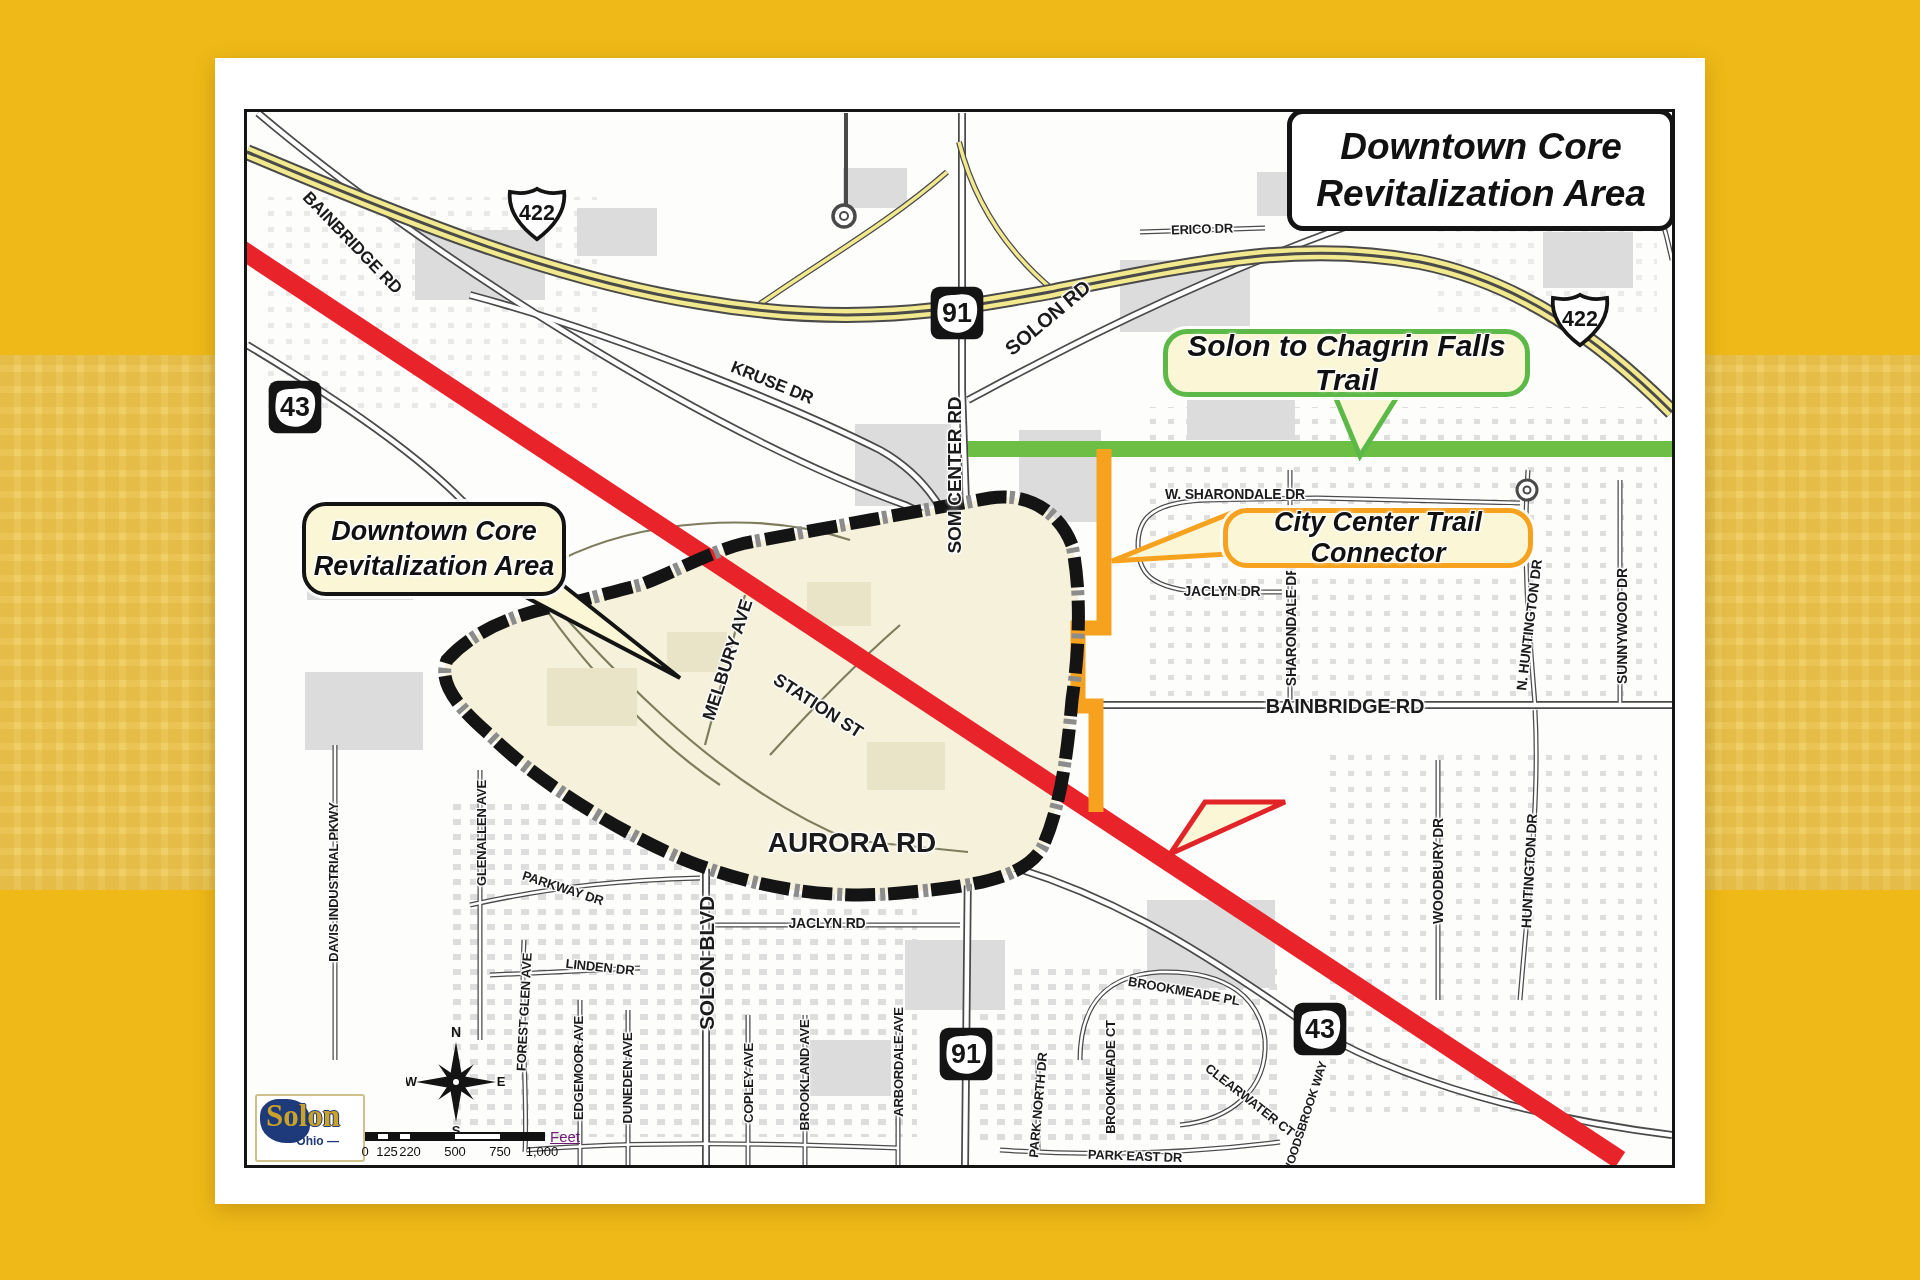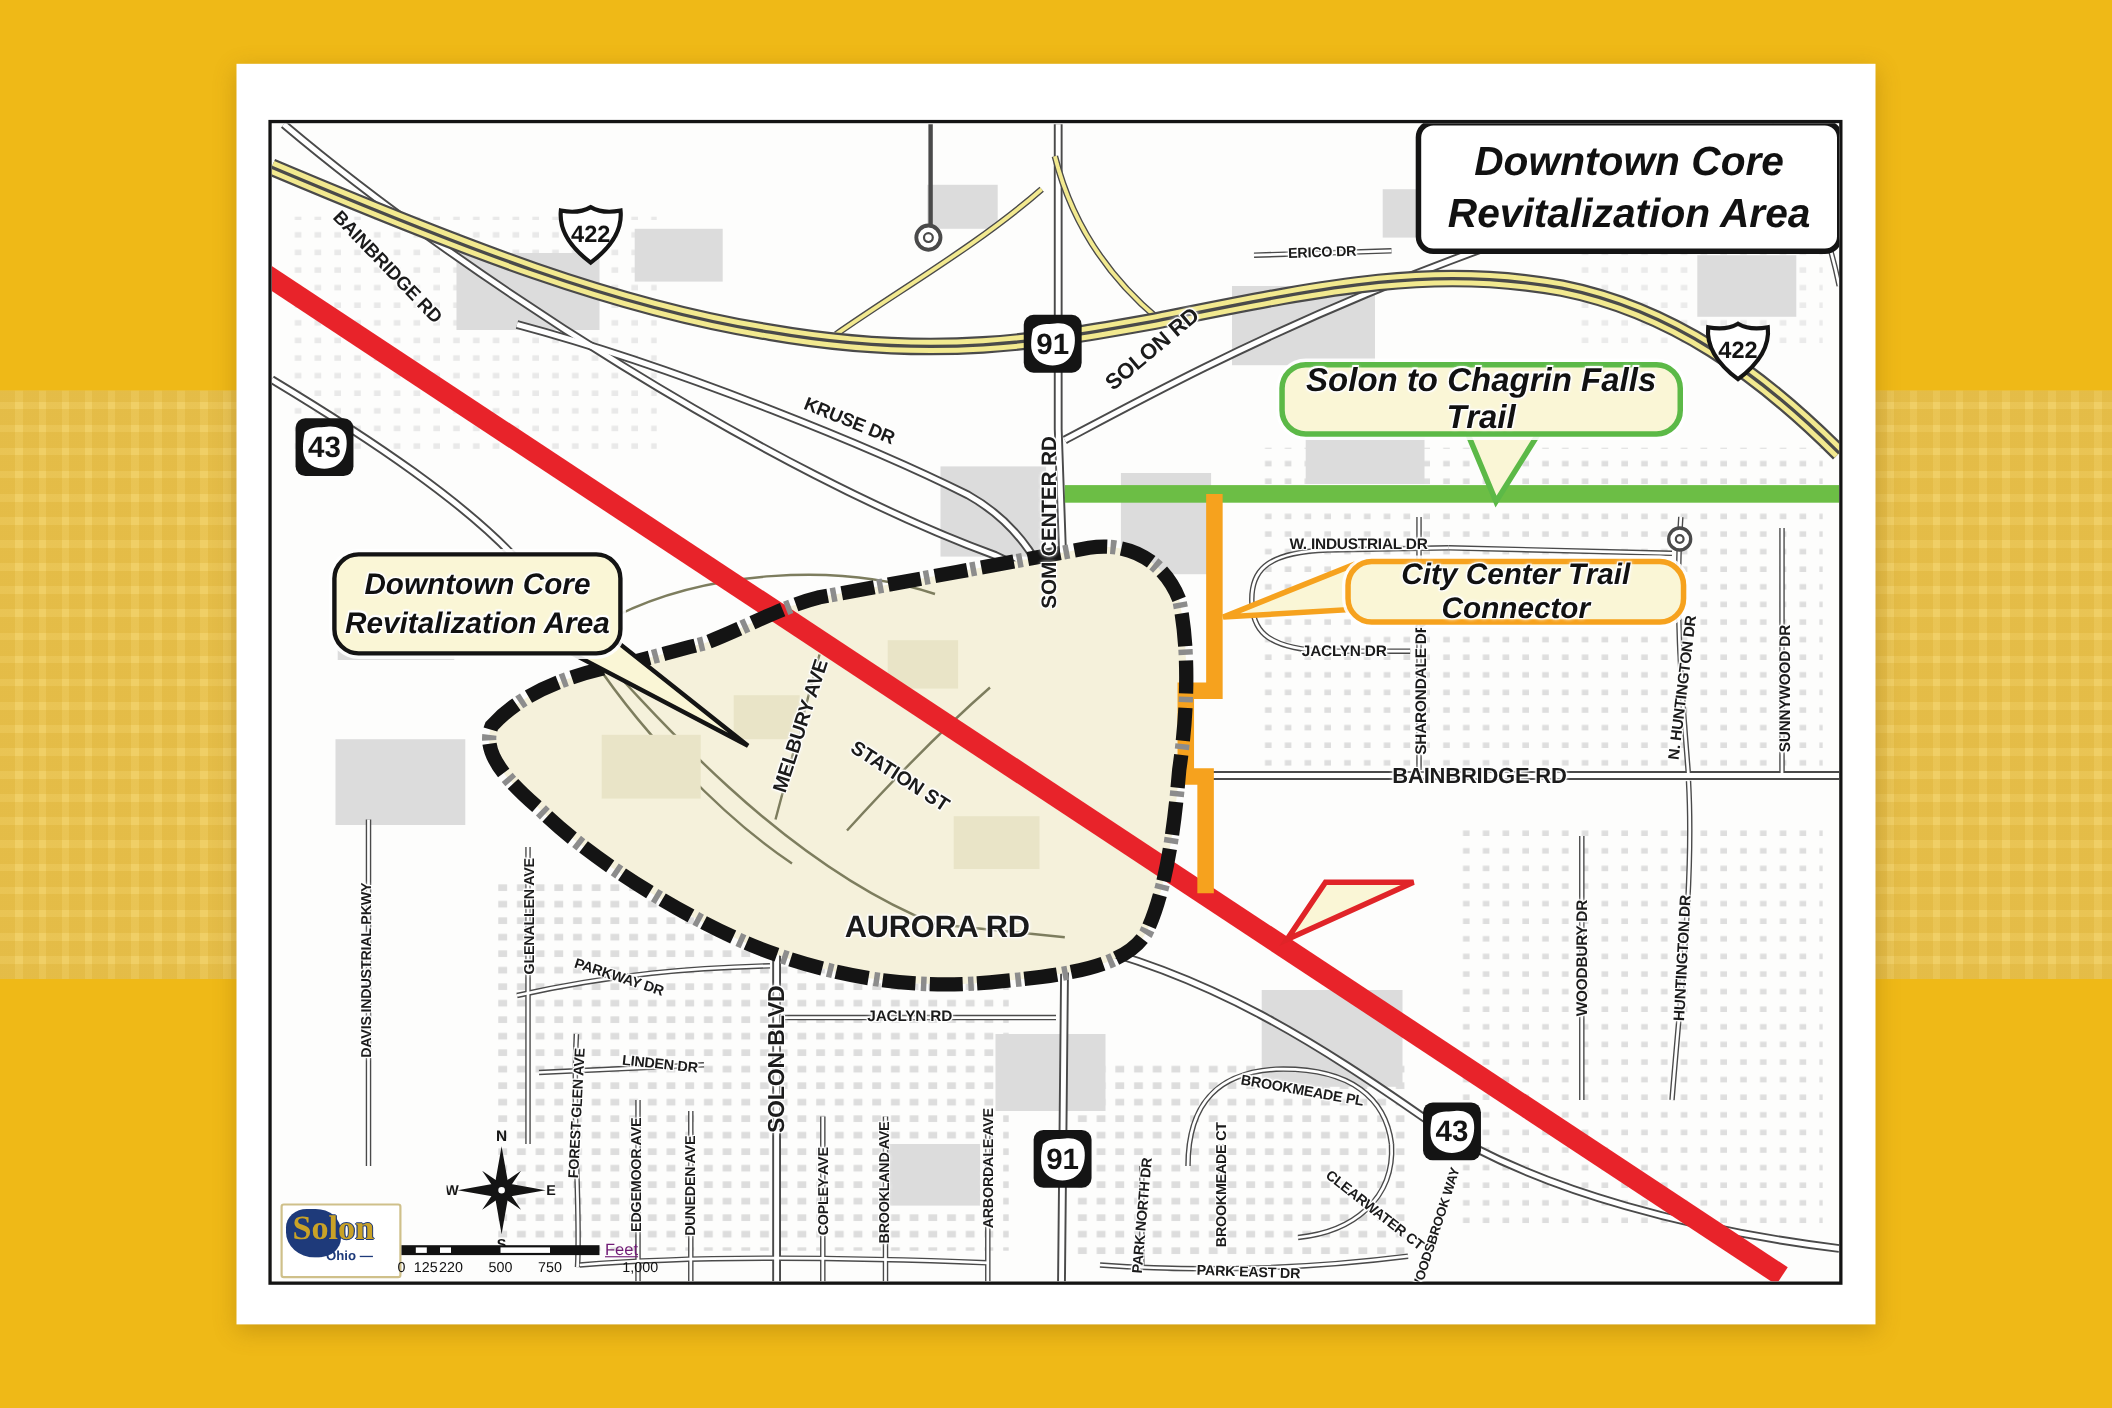--- a/index.html
+++ b/index.html
@@ -256,21 +256,21 @@
         <use href="#blob" fill="none" stroke="#141414" stroke-width="13" stroke-dasharray="30 13"></use>
         <use href="#blob" fill="none" stroke="#8c8c8c" stroke-width="13" stroke-dasharray="5 38" stroke-dashoffset="-33"></use>
       </svg>
 
       <div id="street-layer">
           <div class="street-label halo" style="left: 105px; top: 131px; font-size: 17px; transform: translate(-50%, -50%) rotate(46deg);">BAINBRIDGE RD</div>
           <div class="street-label halo" style="left: 525px; top: 271px; font-size: 17px; transform: translate(-50%, -50%) rotate(22deg);">KRUSE DR</div>
           <div class="street-label halo" style="left: 801px; top: 206px; font-size: 20px; transform: translate(-50%, -50%) rotate(-40deg);">SOLON RD</div>
           <div class="street-label halo" style="left: 708px; top: 363px; font-size: 19px; transform: translate(-50%, -50%) rotate(-90deg);">SOM CENTER RD</div>
           <div class="street-label halo" style="left: 955px; top: 117px; font-size: 13px; transform: translate(-50%, -50%) rotate(-2deg);">ERICO DR</div>
-          <div class="street-label halo" style="left: 988px; top: 382px; font-size: 14px; transform: translate(-50%, -50%) rotate(0deg);">W. INDUSTRIAL DR</div>
+          <div class="street-label halo" style="left: 988px; top: 382px; font-size: 14px; transform: translate(-50%, -50%) rotate(0deg);">W. SHARONDALE DR</div>
           <div class="street-label halo" style="left: 975px; top: 479px; font-size: 14px; transform: translate(-50%, -50%) rotate(0deg);">JACLYN DR</div>
           <div class="street-label halo" style="left: 1044px; top: 514px; font-size: 14px; transform: translate(-50%, -50%) rotate(-90deg);">SHARONDALE DR</div>
           <div class="street-label halo" style="left: 1282px; top: 513px; font-size: 14px; transform: translate(-50%, -50%) rotate(-83deg);">N. HUNTINGTON DR</div>
           <div class="street-label halo" style="left: 1375px; top: 514px; font-size: 14px; transform: translate(-50%, -50%) rotate(-90deg);">SUNNYWOOD DR</div>
           <div class="street-label halo" style="left: 1098px; top: 594px; font-size: 20px; transform: translate(-50%, -50%) rotate(0deg);">BAINBRIDGE RD</div>
           <div class="street-label halo" style="left: 481px; top: 548px; font-size: 18px; transform: translate(-50%, -50%) rotate(-72deg);">MELBURY AVE</div>
           <div class="street-label halo" style="left: 571px; top: 594px; font-size: 18px; transform: translate(-50%, -50%) rotate(33deg);">STATION ST</div>
           <div class="street-label halo" style="left: 605px; top: 731px; font-size: 28px; transform: translate(-50%, -50%) rotate(0deg);">AURORA RD</div>
           <div class="street-label halo" style="left: 580px; top: 811px; font-size: 14px; transform: translate(-50%, -50%) rotate(0deg);">JACLYN RD</div>
           <div class="street-label halo" style="left: 460px; top: 851px; font-size: 21px; transform: translate(-50%, -50%) rotate(-90deg);">SOLON BLVD</div>
@@ -369,19 +369,19 @@
           <div class="seg" style="left:35px;width:10px;"></div>
           <div class="seg" style="left:90px;width:45px;"></div>
         </div>
         <span class="unit">Feet</span>
         <div id="scale-ticks">
             <span class="tick" style="left: 0px;">0</span>
             <span class="tick" style="left: 22px;">125</span>
             <span class="tick" style="left: 45px;">220</span>
             <span class="tick" style="left: 90px;">500</span>
             <span class="tick" style="left: 135px;">750</span>
-            <span class="tick" style="left: 177px; margin-left: 40px;">1,000</span>
+            <span class="tick" style="left: 177px;">1,000</span>
           </div>
       </div>
 
     </div>
   </div>
 </div>
 
 </body></html>

